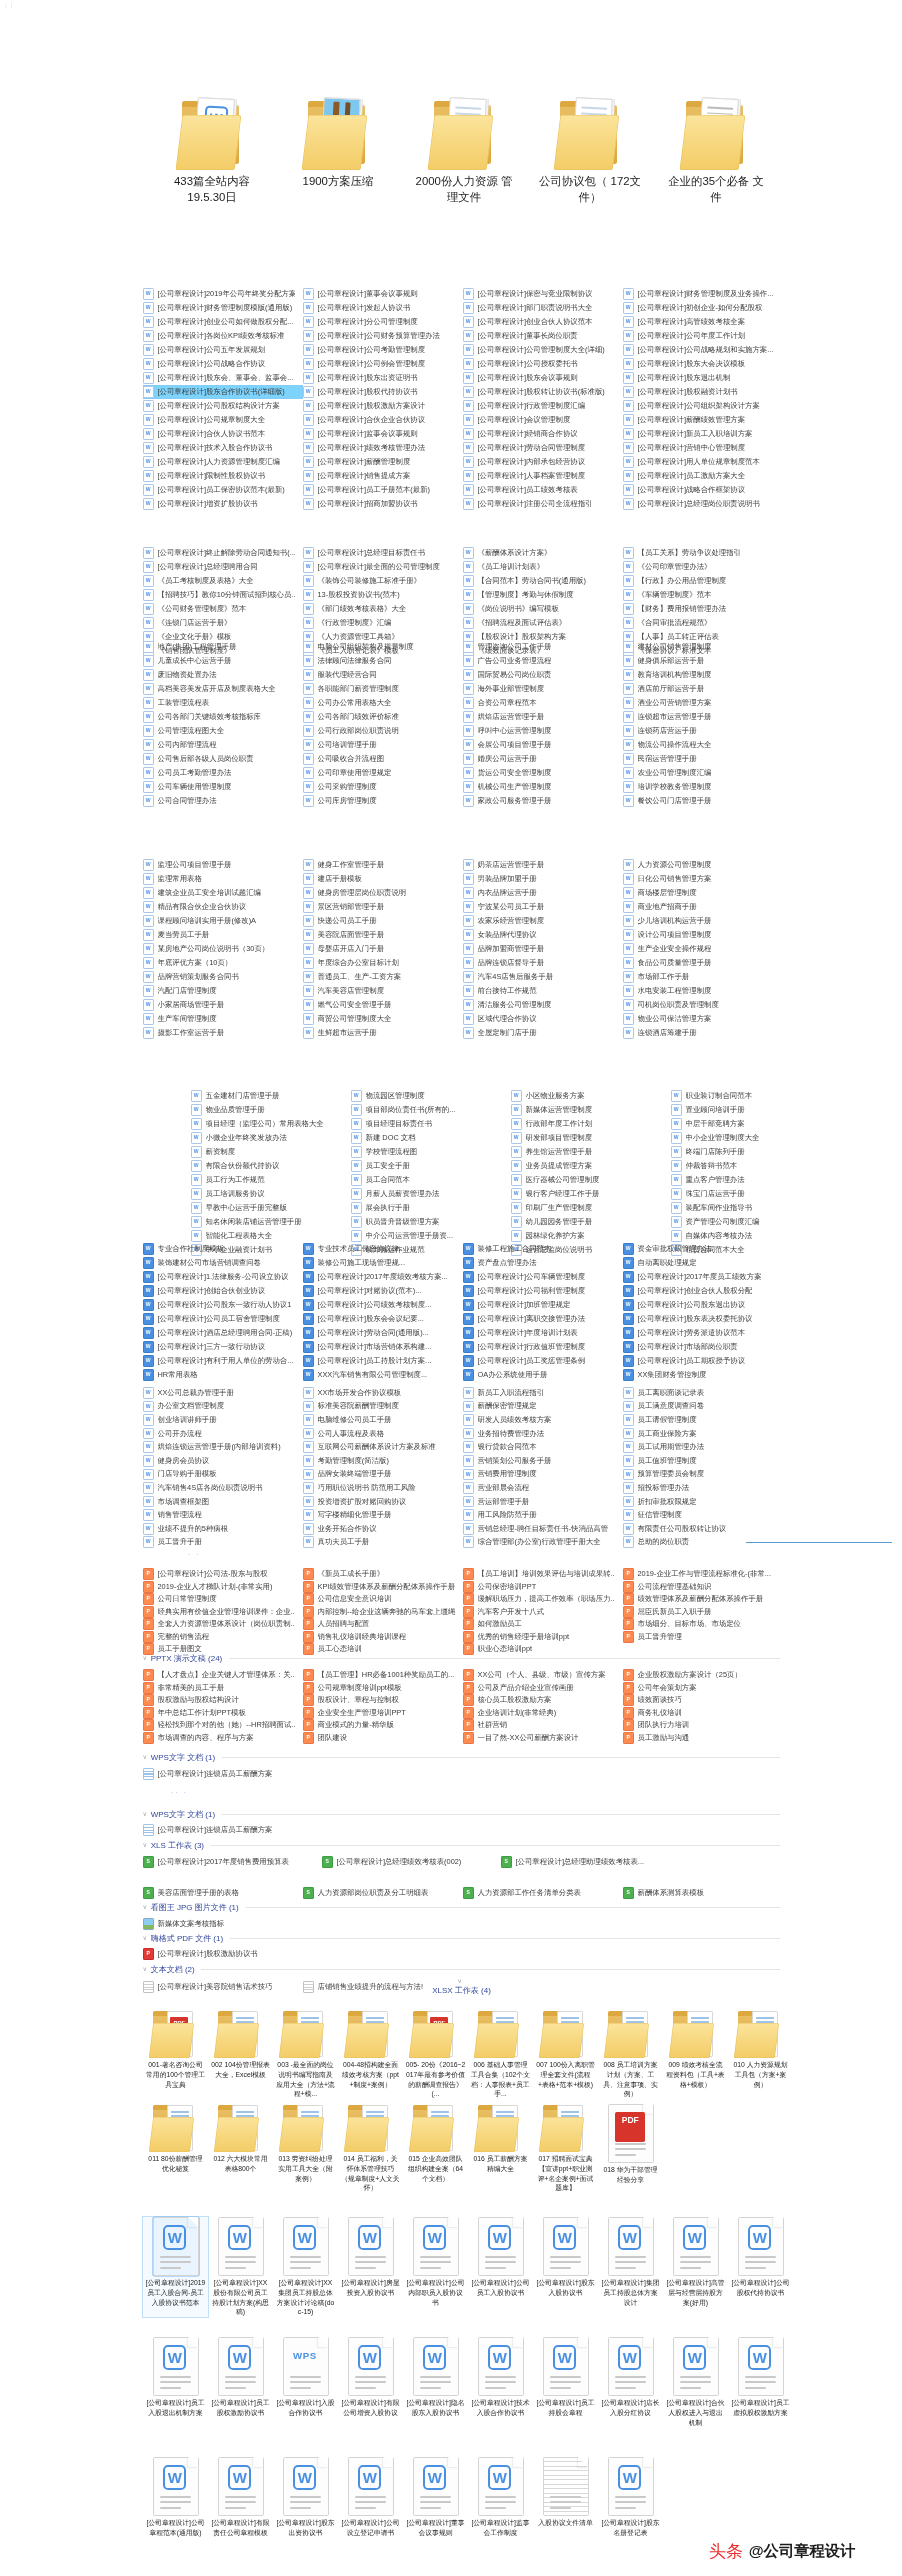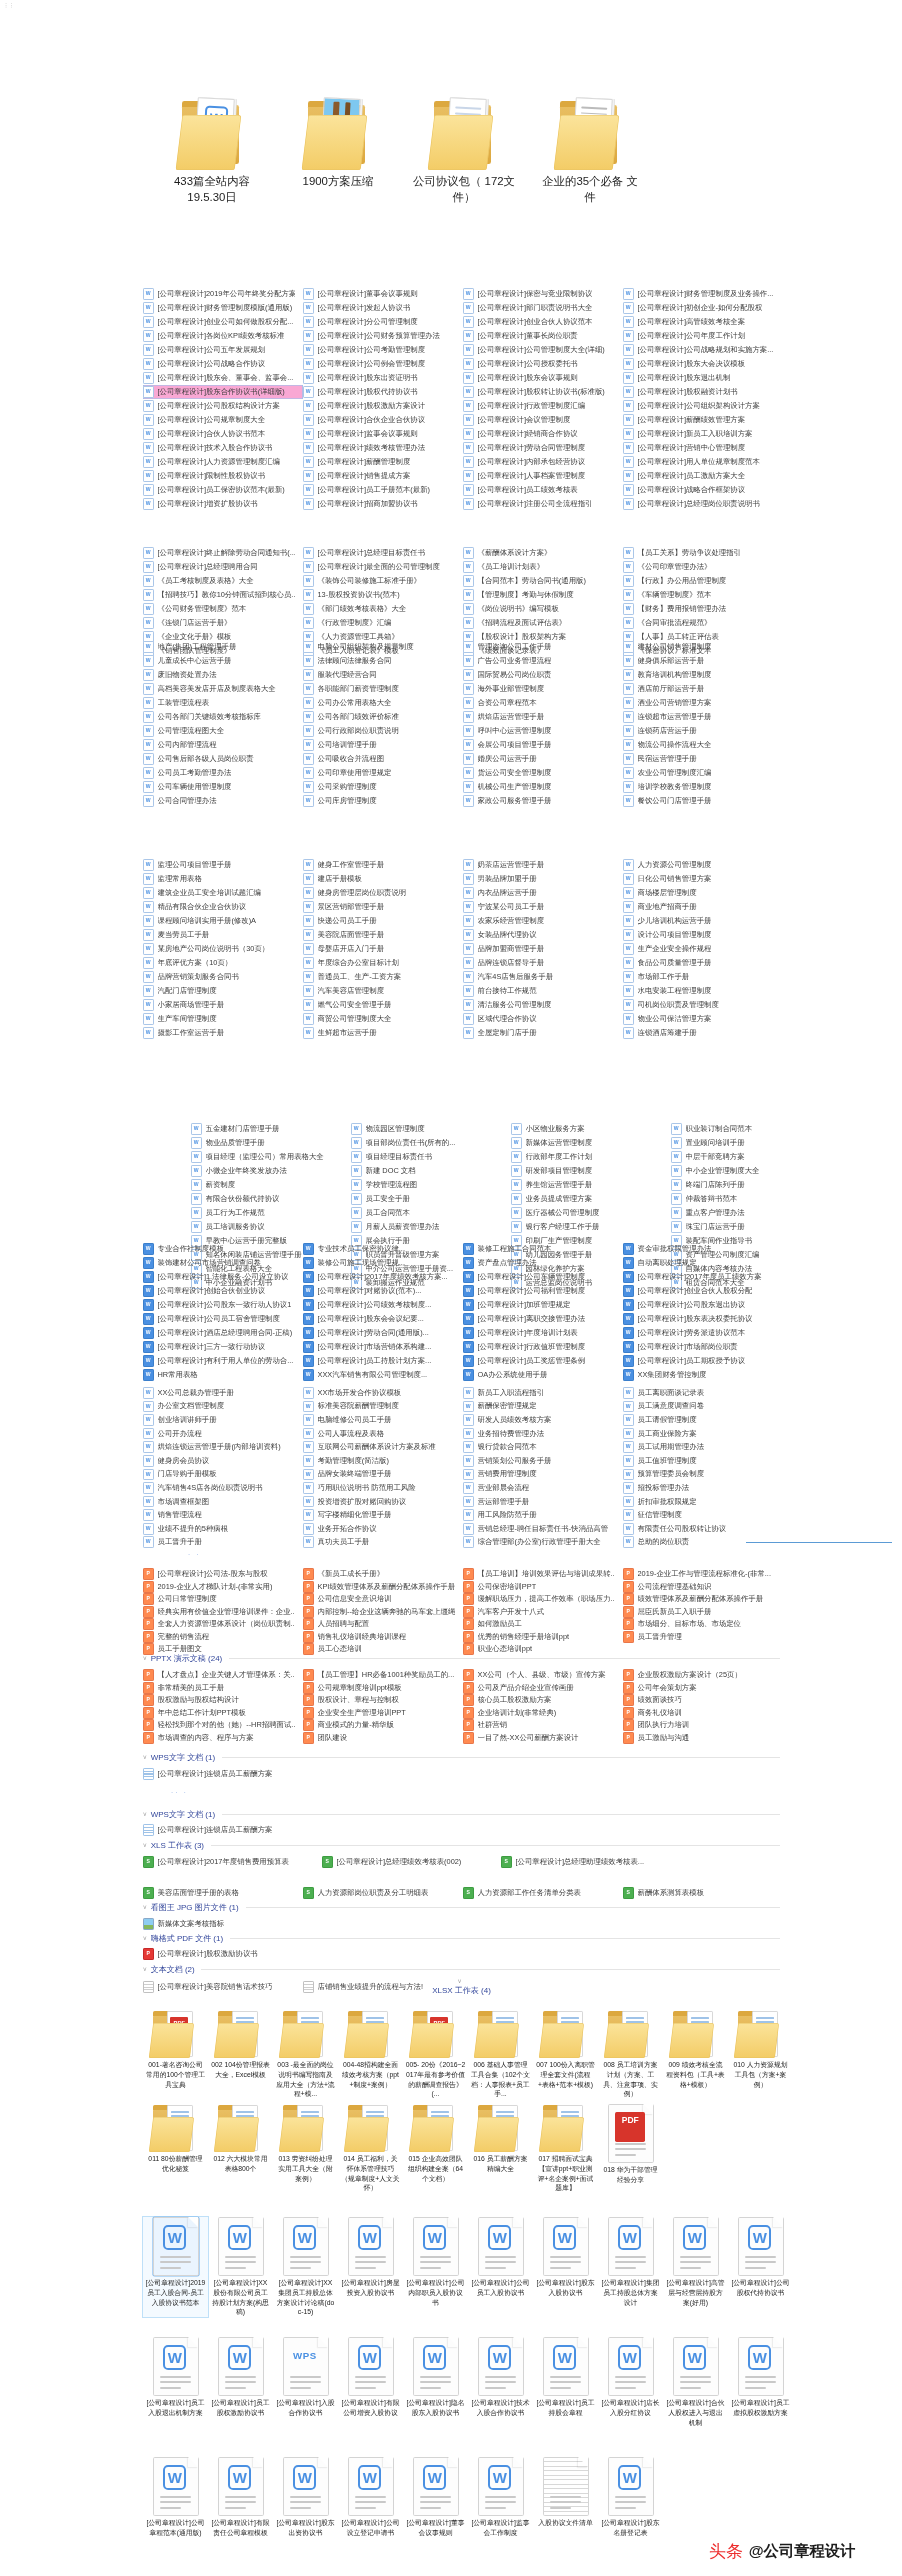--- a/index.html
+++ b/index.html
@@ -30,21 +30,21 @@
   .f-doc.v-img:after{content:"";position:absolute;left:20.5px;top:3.4px;width:5.7px;height:57px;background:#7a4e24;border-radius:1.1px;}
   .f-doc.v-text i{background:#bbb;height:1.7px;}
   .f-front{position:absolute;left:0;bottom:0;width:59px;height:55px;background:linear-gradient(#fbe49b,#f3cc66);
            border-radius:2.3px 3.4px 2.3px 2.3px;transform:skewX(-7deg);box-shadow:inset 0 0 0 0.6px #e8c160;}
   .flabel{margin-top:3.4px;width:106px;text-align:center;font-size:11.4px;line-height:16px;color:#1d1d1d;}
 
   
   .fl{position:absolute;left:143px;width:648px;display:grid;grid-template-columns:repeat(4,160px);}
   .fi{display:flex;align-items:center;overflow:hidden;white-space:nowrap;padding-right:8px;box-sizing:border-box;}
   .fi .ft{overflow:hidden;text-overflow:clip;font-size:7.4px;color:#3a3a3a;}
-  .fi.hl{background:#f9a8d4;box-shadow:inset 0 0 0 0.6px #8ec6f2;}
+  .fi.hl{background:#7dd3fc;box-shadow:inset 0 0 0 0.6px #8ec6f2;}
   .ic{flex:0 0 8.5px;width:8.5px;height:9.7px;margin-right:4px;background:#fff;border:0.6px solid #c3cfdd;border-radius:1.1px;
       position:relative;font-size:5.1px;font-weight:bold;text-align:center;line-height:9px;}
   .ic-w{color:#4a90e2;border-color:#aac6e8;}.ic-w:after{content:"W";}
   .ic-w2{background:#4a90e2;color:#fff;border-color:#3a7ecb;}.ic-w2:after{content:"W";}
   .ic-ppt{color:#fff;background:#ff8a50;border-color:#e8764a;}.ic-ppt:after{content:"P";}
   .ic-xls{color:#fff;background:#4caf50;border-color:#3d9c41;}.ic-xls:after{content:"S";}
   .ic-wps{border-color:#9fc3e8;background:repeating-linear-gradient(#fff 0 1.7px,#9fc3e8 1.7px 2.8px);}
   .ic-jpg{background:linear-gradient(#8ecdf2 60%,#86b85e 60%);border-color:#88a8c8;}
   .ic-pdf{color:#fff;background:#e53935;border-color:#c62828;}.ic-pdf:after{content:"P";}
   .ic-txt{border-color:#c0c0c0;background:repeating-linear-gradient(#fff 0 1.7px,#cfcfcf 1.7px 2.8px);}
@@ -120,20 +120,34 @@
         <div class="f-back"></div>
         <div class="f-doc ">
           <i></i>
           <i></i>
           <i></i>
           <i></i>
           <i></i>
         </div>
         <div class="f-front"></div>
       </div>
+      <div class="flabel">2000份人力资源 管理文件</div>
+    </div>
+    <div class="fcell">
+      <div class="folder">
+        <div class="f-back"></div>
+        <div class="f-doc ">
+          <i></i>
+          <i></i>
+          <i></i>
+          <i></i>
+          <i></i>
+        </div>
+        <div class="f-front"></div>
+      </div>
       <div class="flabel">公司协议包（ 172文件）</div>
     </div>
     <div class="fcell">
       <div class="folder">
         <div class="f-back"></div>
         <div class="f-doc v-text">
           <i></i>
           <i></i>
           <i></i>
           <i></i>
@@ -933,21 +947,21 @@
       </div>
       <div class="fi">
         <span class="ic ic-w"></span>
         <span class="ft">全屋定制门店手册</span>
       </div>
       <div class="fi">
         <span class="ic ic-w"></span>
         <span class="ft">连锁酒店筹建手册</span>
       </div>
     </div>
-    <div class="fl" style="top: 1122px; grid-auto-rows: 14px; padding-left: 48px;">
+    <div class="fl" style="top: 1089px; grid-auto-rows: 14px; padding-left: 48px;">
       <div class="fi">
         <span class="ic ic-w"></span>
         <span class="ft">五金建材门店管理手册</span>
       </div>
       <div class="fi">
         <span class="ic ic-w"></span>
         <span class="ft">物流园区管理制度</span>
       </div>
       <div class="fi">
         <span class="ic ic-w"></span>

